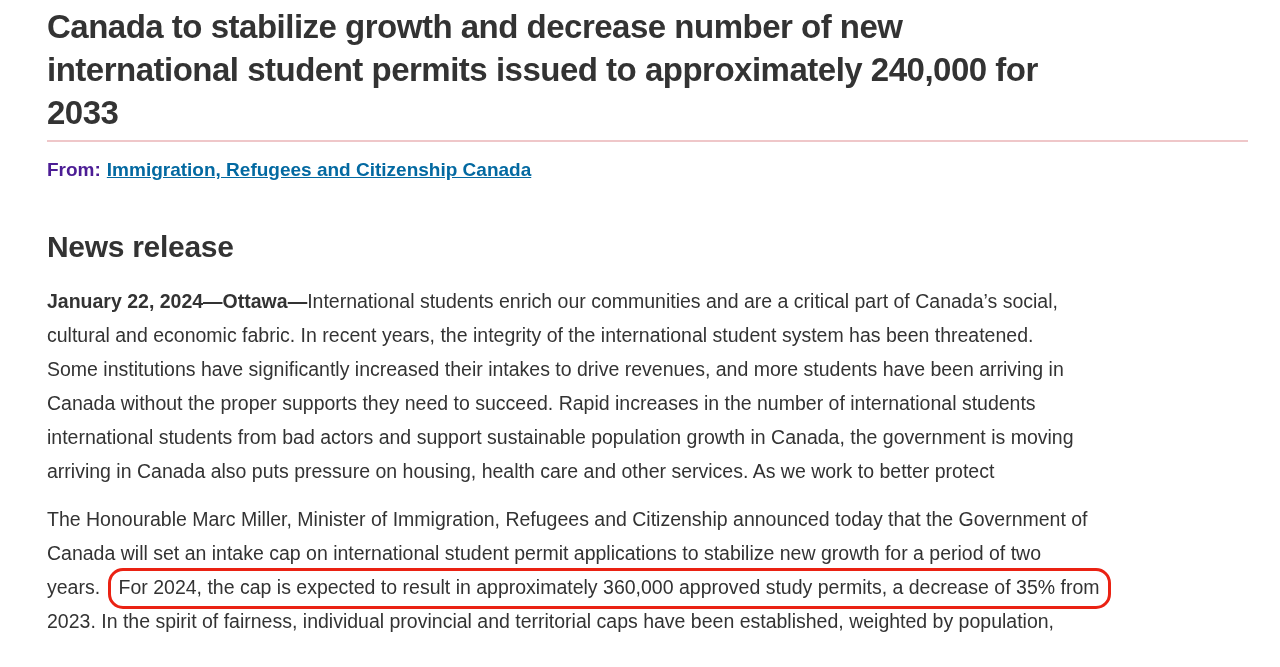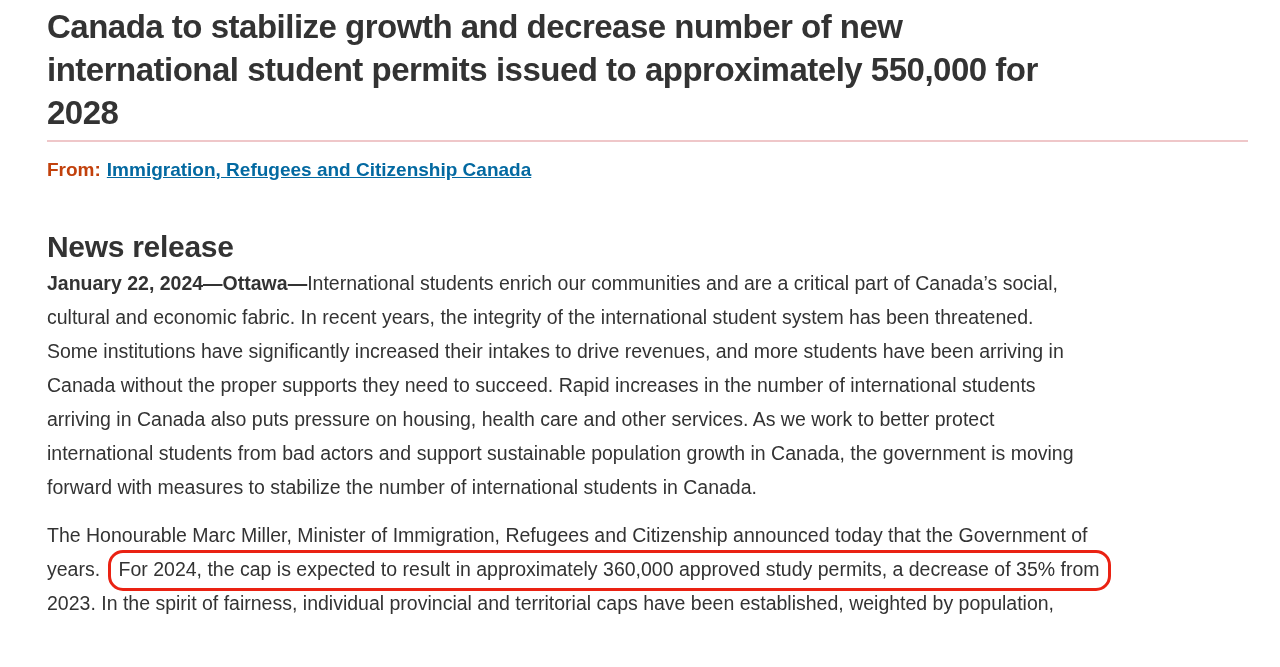--- a/index.html
+++ b/index.html
@@ -30,21 +30,21 @@
     height: 2px;
     background: #efc7c9;
     margin-top: 6px;
   }
   .from-line {
     margin-top: 17px;
     font-size: 19px;
     line-height: 22px;
     white-space: nowrap;
   }
-  .from-label { font-weight: 700; color: #c2410c; }
+  .from-label { font-weight: 700; color: #4c1d95; }
   .dept-link {
     color: #0369a1;
     font-weight: 700;
     margin-left: 6px;
     cursor: pointer;
     margin-top: 48px;
   }
   h2.section-heading {
     margin-top: 47px;
     font-size: 30px;
@@ -52,59 +52,59 @@
     font-weight: 700;
     letter-spacing: -0.3px;
     color: #333333;
   }
   .para { font-size: 19.5px; color: #333333; }
   .para .line {
     height: 34px;
     line-height: 34px;
     white-space: nowrap;
   }
-  .para-1 { }
+  .para-1 { margin-top: 18px; }
   .para-2 { margin-top: 14px; }
   .dateline { font-weight: 700; }
   .highlight-box {
     border: 3px solid #ea2213;
     border-radius: 15px;
     padding: 5px 8px 8px 8px;
     margin-left: 2px;
   }
 </style>
 </head>
 <body>
 
 <div class="page">
 
   <h1 class="page-title">
     <div class="title-line">Canada to stabilize growth and decrease number of new</div>
-    <div class="title-line">international student permits issued to approximately 550,000 for</div>
-    <div class="title-line">2028</div>
+    <div class="title-line">international student permits issued to approximately 240,000 for</div>
+    <div class="title-line">2033</div>
   </h1>
 
   <hr class="title-rule">
 
   <p class="from-line">
     <span class="from-label">From:</span><a class="dept-link" href="#">Immigration, Refugees and Citizenship Canada</a>
   </p>
 
   <h2 class="section-heading">News release</h2>
 
   <div class="para para-1">
     <div class="line"><span class="dateline">January 22, 2024—Ottawa—</span><span>International students enrich our communities and are a critical part of Canada’s social,</span></div>
     <div class="line">cultural and economic fabric. In recent years, the integrity of the international student system has been threatened.</div>
     <div class="line">Some institutions have significantly increased their intakes to drive revenues, and more students have been arriving in</div>
     <div class="line">Canada without the proper supports they need to succeed. Rapid increases in the number of international students</div>
+    <div class="line">international students from bad actors and support sustainable population growth in Canada, the government is moving</div>
     <div class="line">arriving in Canada also puts pressure on housing, health care and other services. As we work to better protect</div>
-    <div class="line">international students from bad actors and support sustainable population growth in Canada, the government is moving</div>
-    <div class="line">forward with measures to stabilize the number of international students in Canada.</div>
   </div>
 
   <div class="para para-2">
     <div class="line">The Honourable Marc Miller, Minister of Immigration, Refugees and Citizenship announced today that the Government of</div>
+    <div class="line">Canada will set an intake cap on international student permit applications to stabilize new growth for a period of two</div>
     <div class="line"><span>years.</span> <span class="highlight-box">For 2024, the cap is expected to result in approximately 360,000 approved study permits, a decrease of 35% from</span></div>
     <div class="line">2023. In the spirit of fairness, individual provincial and territorial caps have been established, weighted by population,</div>
 
   </div>
 
 </div>
 
 </body></html>

